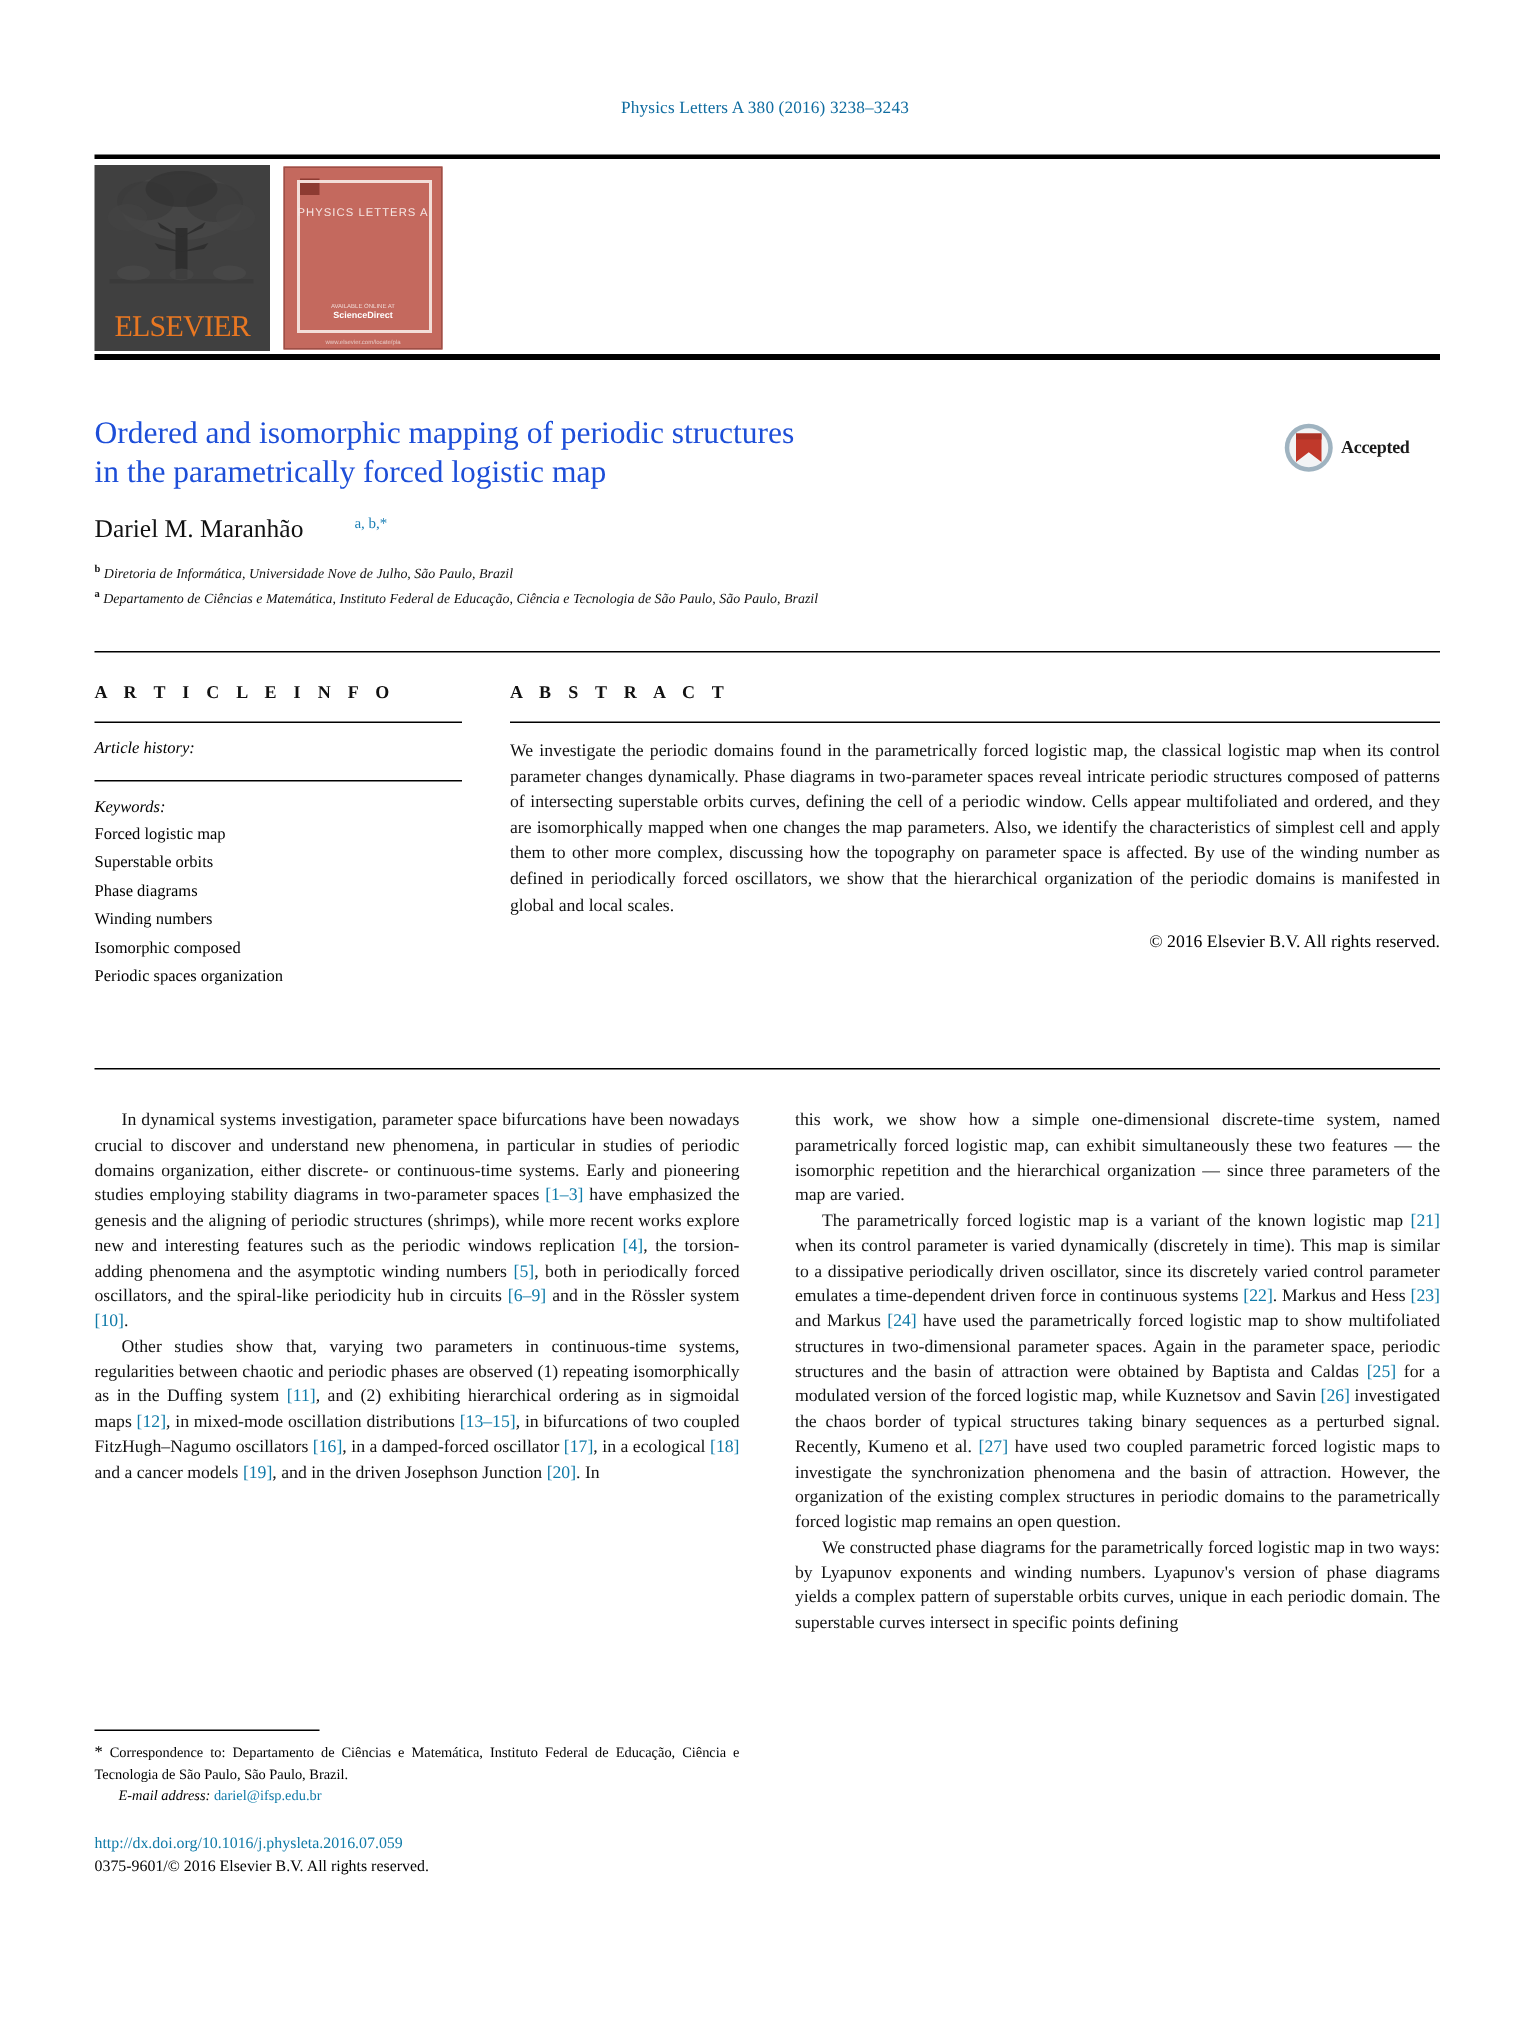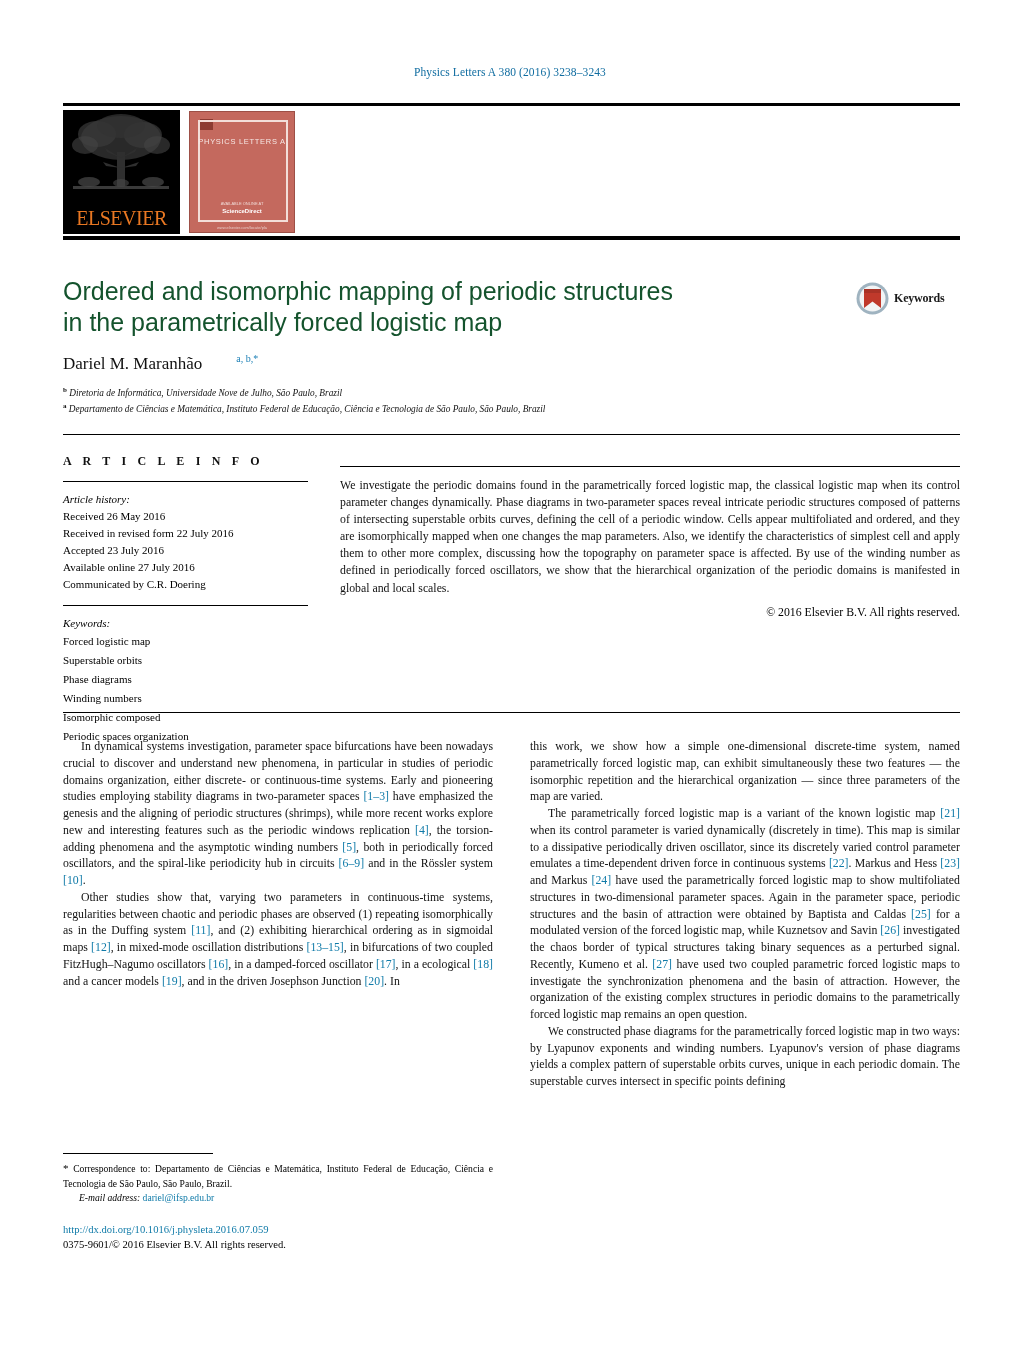--- a/index.html
+++ b/index.html
@@ -47,21 +47,21 @@
     width: 897px;
     height: 124px;
     display: flex;
     flex-direction: row;
     align-items: stretch;
   }
   .elsevier-logo {
     width: 117px;
     flex: 0 0 117px;
     position: relative;
-    background: #000000;
+    background: #404040;
   }
   .tree-svg { position: absolute; left: 4px; top: 2px; }
   .elsevier-word {
     position: absolute;
     left: 0; bottom: 4px;
     width: 117px;
     text-align: center;
     font-family: "Liberation Serif", serif;
     font-size: 20px;
     letter-spacing: -0.5px;
@@ -170,25 +170,25 @@
   }
 
   
   .title-block {
     position: absolute;
     left: 63px; top: 276px;
     width: 770px;
   }
   h1.paper-title {
     margin: 0;
-    font-family: Liberation Sans, sans-serif;
-    font-size: 25px;
+    font-family: Liberation Serif, serif;
+    font-size: 21px;
     font-weight: 400;
     line-height: 1.22;
-    color: #14532d;
+    color: #1d4ed8;
   }
   .authors {
     margin-top: 16px;
     font-family: "Liberation Serif", serif;
     font-size: 17px;
     color: #111;
   }
   .authors sup {
     font-size: 10px;
     color: #1b7fb5;
@@ -407,49 +407,43 @@
     </div>
   </div>
 
   <div class="crossmark">
     <svg width="33" height="33" viewBox="0 0 33 33">
       <circle cx="16.5" cy="16.5" r="16" fill="#9fb3c0"></circle>
       <circle cx="16.5" cy="16.5" r="13" fill="#f2f4f5"></circle>
       <path d="M8 7 h17 v19 l-8.5 -6.5 L8 26 Z" fill="#c0392b"></path>
       <path d="M8 7 h17 v4 h-17 Z" fill="#a93226"></path>
     </svg>
-    <span class="cm-label">Keywords</span>
+    <span class="cm-label">Accepted</span>
   </div>
 
   <div class="rule-under-title"></div>
 
   <div class="info-col">
     <div class="sec-head">A R T I C L E   I N F O</div>
     <div class="info-rule"></div>
     <div class="info-sub">Article history:</div>
-    <div class="info-lines">
-      <div>Received 26 May 2016</div>
-      <div>Received in revised form 22 July 2016</div>
-      <div>Accepted 23 July 2016</div>
-      <div>Available online 27 July 2016</div>
-      <div>Communicated by C.R. Doering</div>
-    </div>
     <div class="info-rule second"></div>
     <div class="info-sub">Keywords:</div>
     <div class="kw-lines">
       <div>Forced logistic map</div>
       <div>Superstable orbits</div>
       <div>Phase diagrams</div>
       <div>Winding numbers</div>
       <div>Isomorphic composed</div>
       <div>Periodic spaces organization</div>
     </div>
   </div>
 
   <div class="abs-col">
+    <div class="sec-head">A B S T R A C T</div>
     <div class="abs-rule"></div>
     <div class="abs-text">We investigate the periodic domains found in the parametrically forced logistic map, the classical logistic map when its control parameter changes dynamically. Phase diagrams in two-parameter spaces reveal intricate periodic structures composed of patterns of intersecting superstable orbits curves, defining the cell of a periodic window. Cells appear multifoliated and ordered, and they are isomorphically mapped when one changes the map parameters. Also, we identify the characteristics of simplest cell and apply them to other more complex, discussing how the topography on parameter space is affected. By use of the winding number as defined in periodically forced oscillators, we show that the hierarchical organization of the periodic domains is manifested in global and local scales.</div>
     <div class="abs-copy">© 2016 Elsevier B.V. All rights reserved.</div>
   </div>
 
   <div class="rule-above-body"></div>
 
   <div class="col left">
     <p>In dynamical systems investigation, parameter space bifurcations have been nowadays crucial to discover and understand new phenomena, in particular in studies of periodic domains organization, either discrete- or continuous-time systems. Early and pioneering studies employing stability diagrams in two-parameter spaces <span class="ref" style="color:#0f7aa8">[1–3]</span> have emphasized the genesis and the aligning of periodic structures (shrimps), while more recent works explore new and interesting features such as the periodic windows replication <span class="ref" style="color:#0f7aa8">[4]</span>, the torsion-adding phenomena and the asymptotic winding numbers <span class="ref" style="color:#0f7aa8">[5]</span>, both in periodically forced oscillators, and the spiral-like periodicity hub in circuits <span class="ref" style="color:#0f7aa8">[6–9]</span> and in the Rössler system <span class="ref" style="color:#0f7aa8">[10]</span>.</p>
     <p>Other studies show that, varying two parameters in continuous-time systems, regularities between chaotic and periodic phases are observed (1) repeating isomorphically as in the Duffing system <span class="ref" style="color:#0f7aa8">[11]</span>, and (2) exhibiting hierarchical ordering as in sigmoidal maps <span class="ref" style="color:#0f7aa8">[12]</span>, in mixed-mode oscillation distributions <span class="ref" style="color:#0f7aa8">[13–15]</span>, in bifurcations of two coupled FitzHugh–Nagumo oscillators <span class="ref" style="color:#0f7aa8">[16]</span>, in a damped-forced oscillator <span class="ref" style="color:#0f7aa8">[17]</span>, in a ecological <span class="ref" style="color:#0f7aa8">[18]</span> and a cancer models <span class="ref" style="color:#0f7aa8">[19]</span>, and in the driven Josephson Junction <span class="ref" style="color:#0f7aa8">[20]</span>. In</p>

